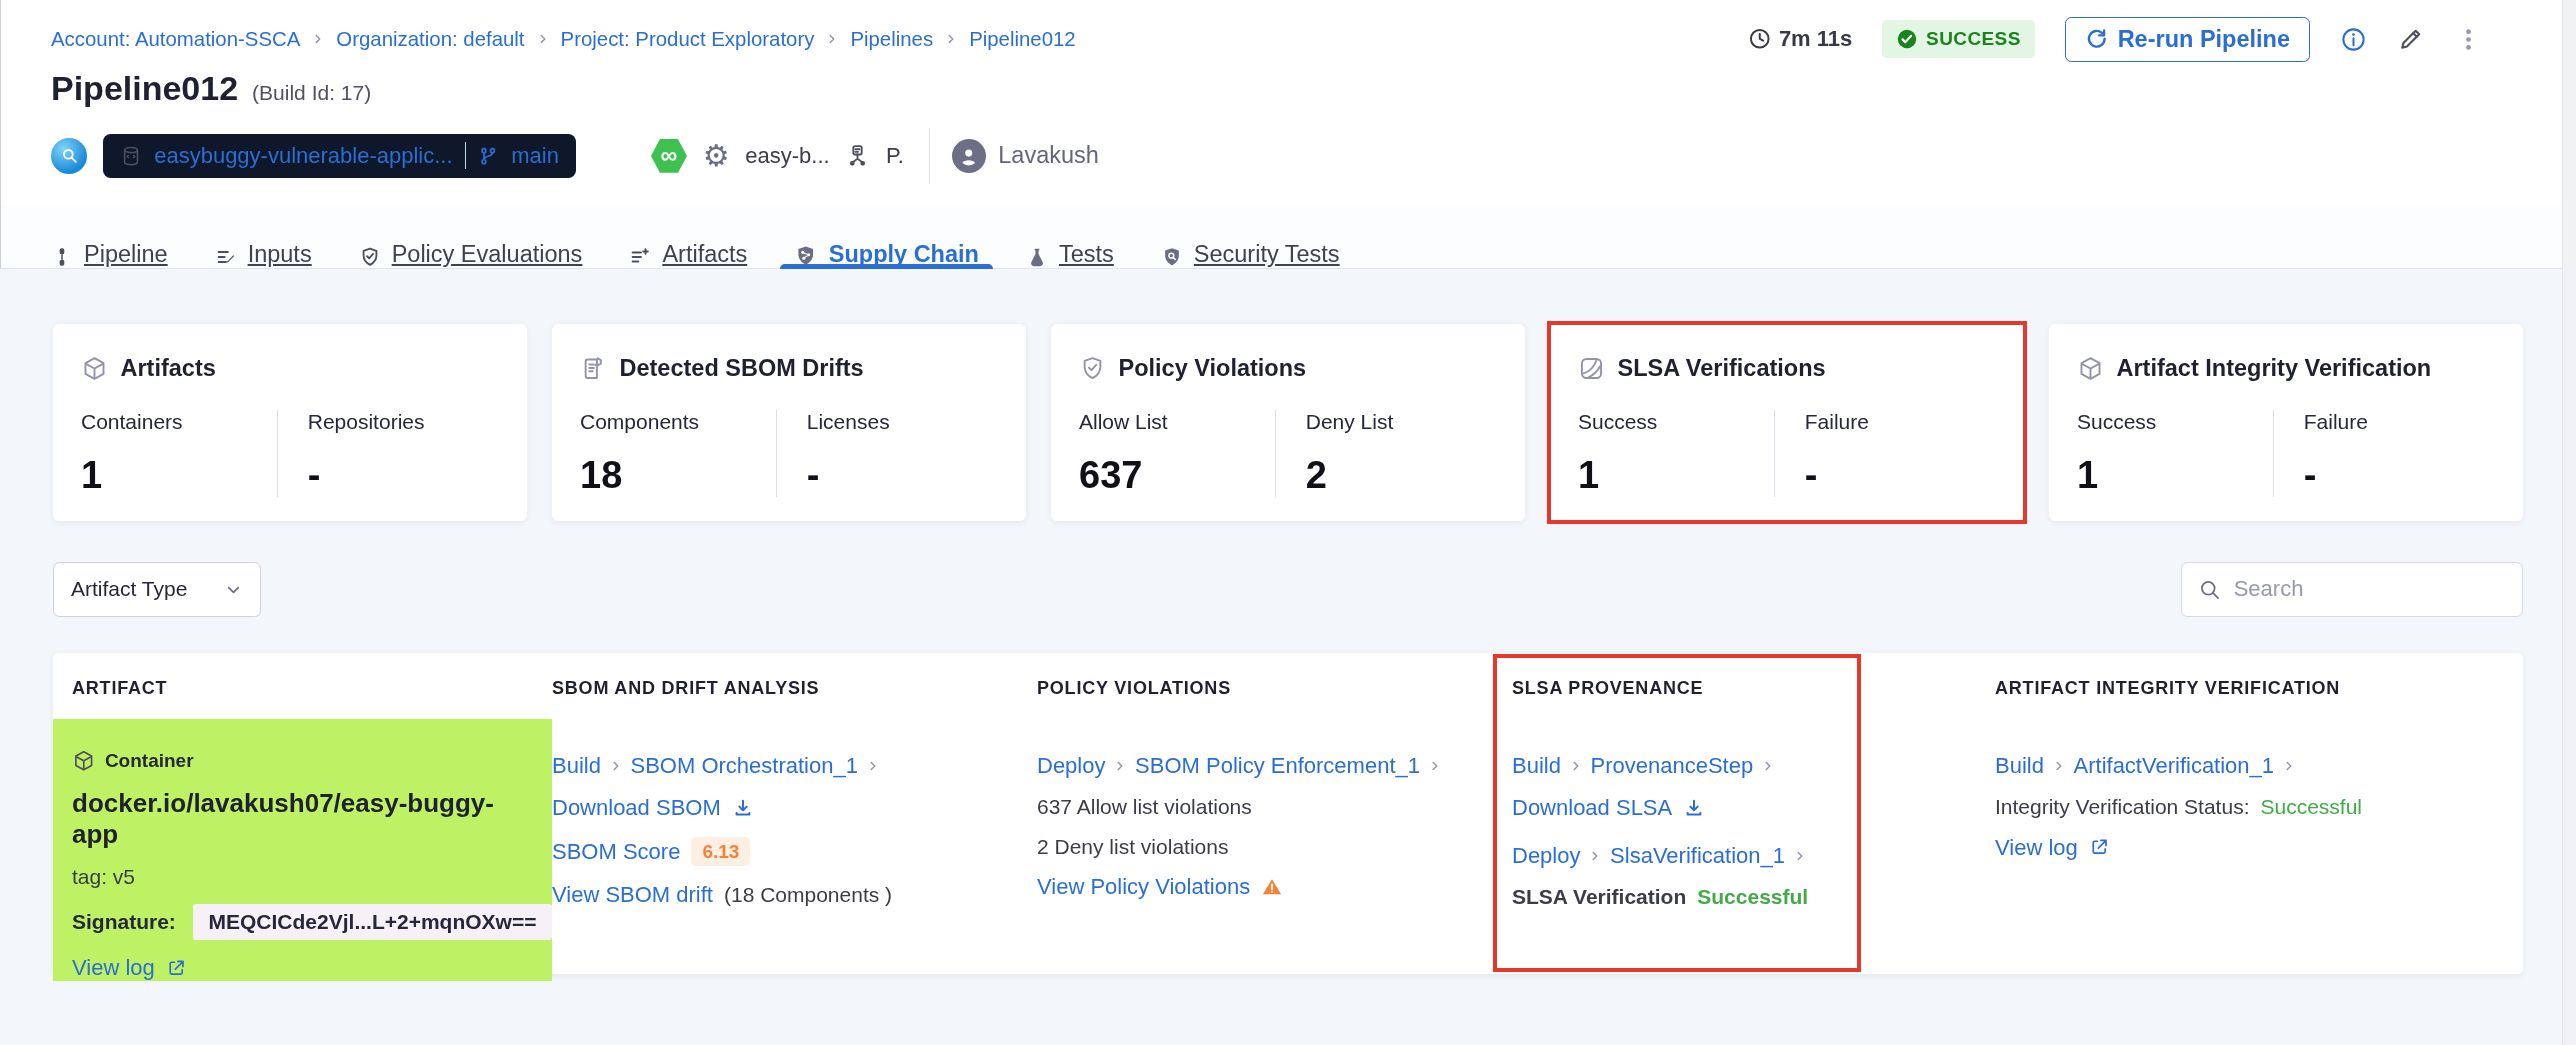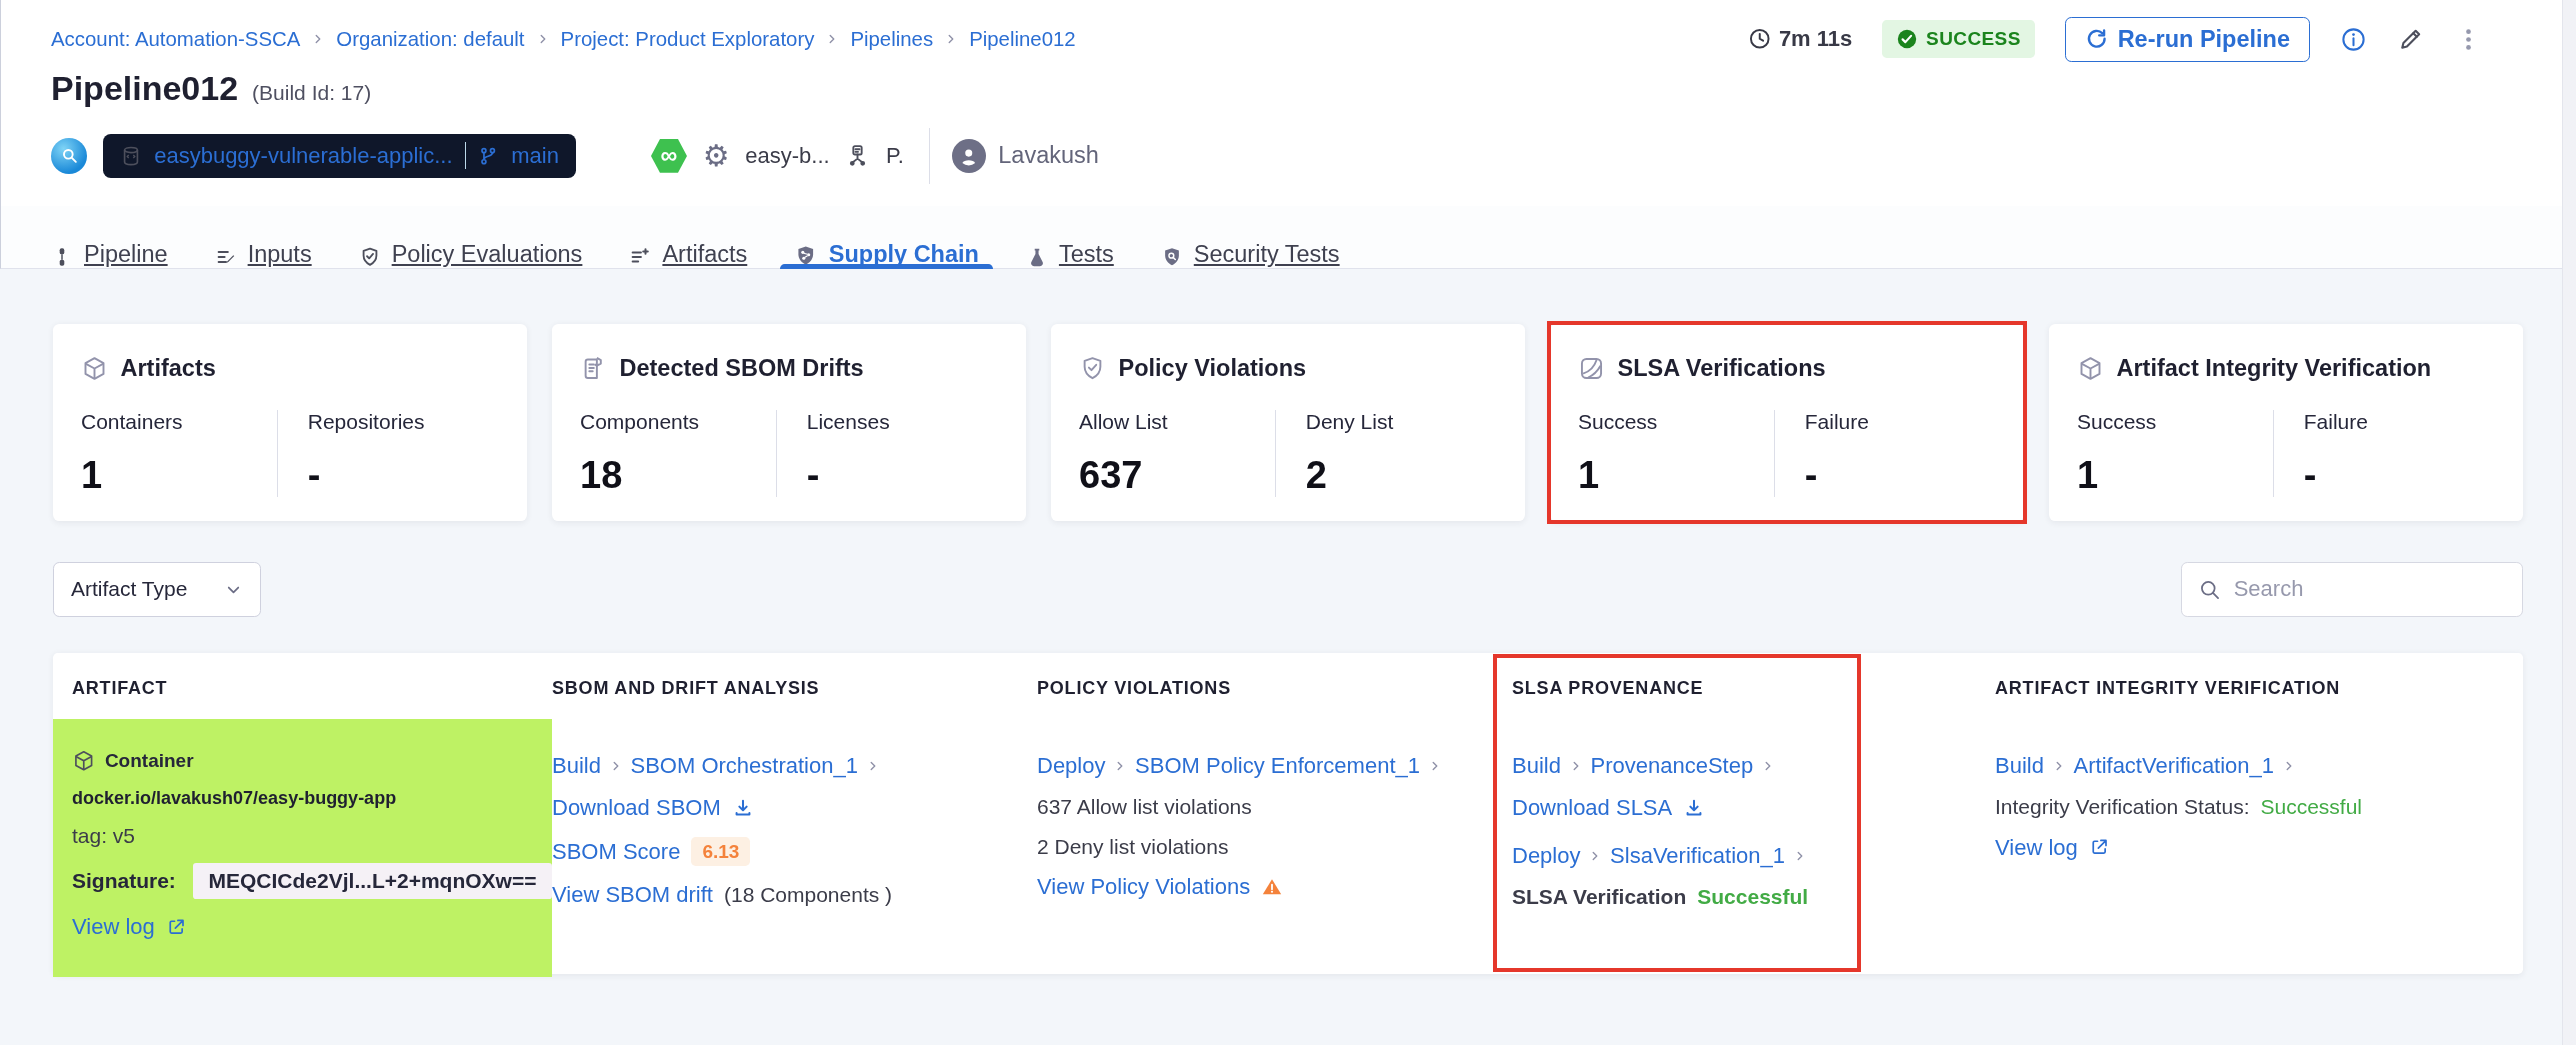--- a/index.html
+++ b/index.html
@@ -88,21 +88,21 @@
   .tbody { margin-top:20.4px; height:258px; }
   .cell { padding:34px 23.5px 0 0; display:flex; flex-direction:column; gap:15.7px; font-size:21px; color:#3b3c49; }
   .cell-artifact { background:#bef264; padding-left:19px; padding-top:30px; gap:15px; }
   .crumb-line { display:flex; align-items:center; gap:7.8px; white-space:nowrap; }
   .tlnk { color:#2b6ed3; font-size:22px; text-decoration:none; cursor:pointer; }
   .tlnk.semibold { font-weight:400; }
   .dark-text { color:#3b3c49; font-size:21px; }
   .green-text { color:#42ab45; }
   .inline-row { display:flex; align-items:center; gap:11px; }
   .type-row { display:flex; align-items:center; gap:9.4px; font-size:19px; font-weight:700; color:#26273a; }
-  .img-name { font-size:18px; font-weight:700; color:#1f2030; }
+  .img-name { font-size:26px; font-weight:700; color:#1f2030; }
   .sig-row { display:flex; align-items:center; gap:17px; }
   .sig-label { font-weight:700; font-size:21px; color:#26273a; }
   .sig-pill { background:#f5f1f6; border-radius:3.1px; padding:6.3px 15.7px; font-weight:700; font-size:21px; color:#26273a; }
   .score-pill { background:#fdf0e3; border-radius:4.7px; padding:3.9px 11px; font-size:19px; font-weight:700; color:#f4823b; }
   .slsa-ring { position:absolute; top:1.6px; bottom:1.6px; left:1440px; width:368px; border:4.7px solid #e5372b;
     pointer-events:none; z-index:3; }
 
   .scroll-strip { position:absolute; top:0; right:0; width:14px; height:100%; background:#f1f2f6;
     border-left:0.8px solid #e3e5ec; z-index:6; }
 </style>

